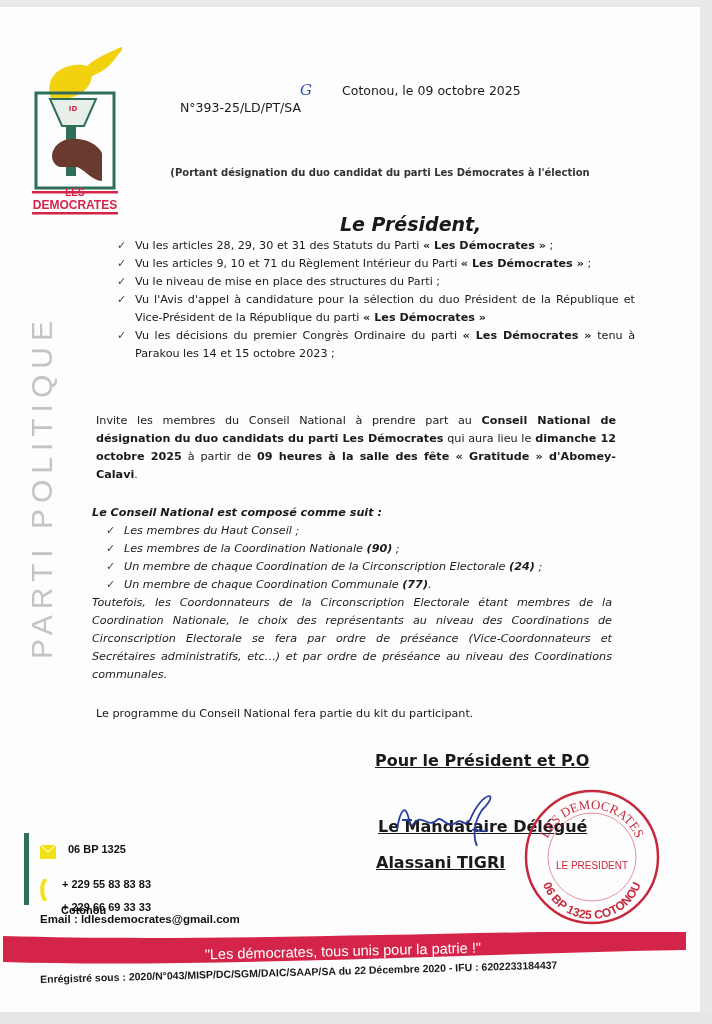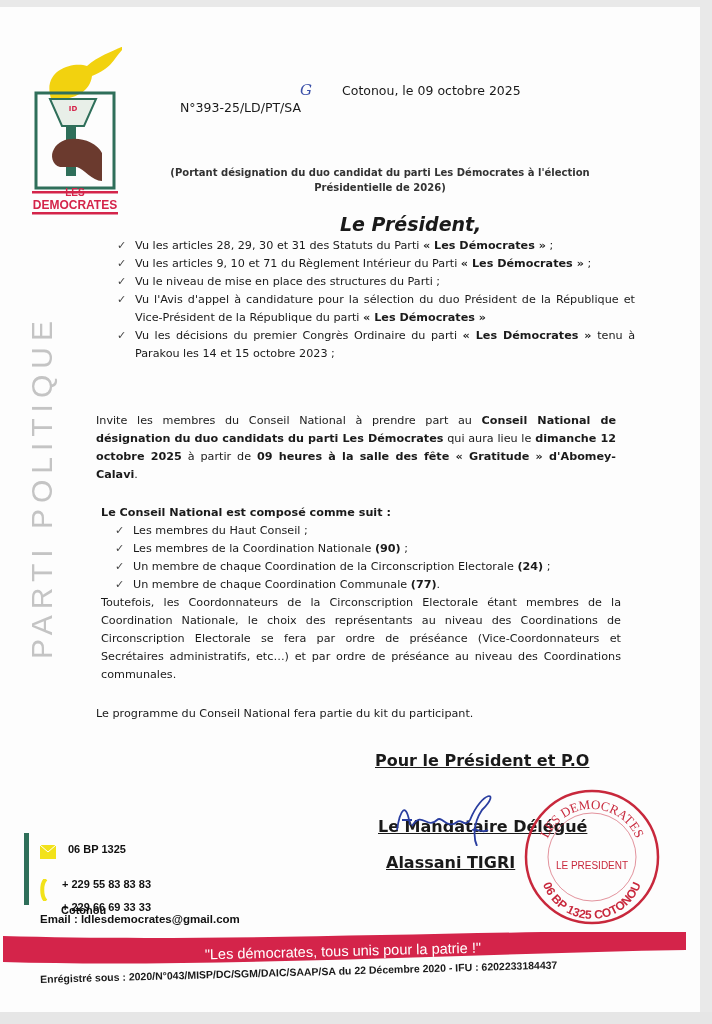--- a/index.html
+++ b/index.html
@@ -50,58 +50,57 @@
     <rect x="0" y="171" width="86" height="2.5" fill="#d4244a"></rect>
   </svg>
 
   <div class="vertical">PARTI POLITIQUE</div>
 
   <div class="gmark">G</div>
   <div class="city">Cotonou, le 09 octobre 2025</div>
   <div class="ref">N°393-25/LD/PT/SA</div>
   <div class="subtitle">
     <div>(Portant désignation du duo candidat du parti Les Démocrates à l'élection</div>
-    <div>Présidentielle de 2026)</div>
   </div>
 
   <div class="president">Le Président,</div>
 
   <div class="block" style="left:115px; top:230px; width:520px;">
     <ul class="checklist" id="considerations-list">
         <li><span class="chk">✓</span><span>Vu les articles 28, 29, 30 et 31 des Statuts du Parti </span><b>« Les Démocrates »</b><span> ;</span></li>
         <li><span class="chk">✓</span><span>Vu les articles 9, 10 et 71 du Règlement Intérieur du Parti </span><b>« Les Démocrates »</b><span> ;</span></li>
         <li><span class="chk">✓</span><span>Vu le niveau de mise en place des structures du Parti ;</span></li>
         <li><span class="chk">✓</span><span>Vu l'Avis d'appel à candidature pour la sélection du duo Président de la République et Vice-Président de la République du parti </span><b>« Les Démocrates »</b></li>
         <li><span class="chk">✓</span><span>Vu les décisions du premier Congrès Ordinaire du parti </span><b>« Les Démocrates »</b><span> tenu à Parakou les 14 et 15 octobre 2023 ;</span></li>
       </ul>
   </div>
 
   <div class="block" style="left:96px; top:405px; width:520px;">
     <span>Invite les membres du Conseil National à prendre part au </span><b>Conseil National de désignation du duo candidats du parti Les Démocrates</b><span> qui aura lieu le </span><b>dimanche 12 octobre 2025</b><span> à partir de </span><b>09 heures à la salle des fête « Gratitude » d'Abomey-Calavi</b><span>.</span>
   </div>
 
-  <div class="block" style="left:101px; top:497px; width:520px;">
+  <div class="block" style="left:92px; top:497px; width:520px;font-style:italic;">
     <div style="font-weight:bold;">Le Conseil National est composé comme suit :</div>
     <ul class="checklist" id="composition-list" style="padding-left:12px;">
         <li><span class="chk">✓</span><span>Les membres du Haut Conseil ;</span></li>
         <li><span class="chk">✓</span><span>Les membres de la Coordination Nationale </span><b>(90)</b><span> ;</span></li>
         <li><span class="chk">✓</span><span>Un membre de chaque Coordination de la Circonscription Electorale </span><b>(24)</b><span> ;</span></li>
         <li><span class="chk">✓</span><span>Un membre de chaque Coordination Communale </span><b>(77)</b><span>.</span></li>
       </ul>
     <div>Toutefois, les Coordonnateurs de la Circonscription Electorale étant membres de la Coordination Nationale, le choix des représentants au niveau des Coordinations de Circonscription Electorale se fera par ordre de préséance (Vice-Coordonnateurs et Secrétaires administratifs, etc…) et par ordre de préséance au niveau des Coordinations communales.</div>
   </div>
 
   <div class="block" style="left:96px; top:698px; width:520px;">Le programme du Conseil National fera partie du kit du participant.</div>
 
   <div class="sig-line" style="left:375px; top:744px;">Pour le Président et P.O</div>
   <div class="sig-line" style="left:378px; top:764px;margin-top:46px;">Le Mandataire Délégué</div>
   <svg class="signature" viewBox="0 0 110 56">
     <path d="M5 40 C 8 20, 14 10, 18 35 M10 30 L 20 30 M20 36 C 30 20, 35 40, 45 30 C 50 25, 55 40, 65 32 C 70 28, 72 38, 78 30 C 90 0, 110 0, 90 20 C 80 35, 82 50, 85 56 M80 40 C 86 38, 90 44, 96 40" fill="none" stroke="#2a3ea0" stroke-width="1.8"></path>
   </svg>
-  <div class="sig-line" style="left:386px; top:846px;">Alassani TIGRI</div>
+  <div class="sig-line" style="left:376px; top:846px;">Alassani TIGRI</div>
 
   <svg class="stamp" viewBox="0 0 140 140">
     <defs>
       <path id="arcTop" d="M 22 70 A 48 48 0 0 1 118 70"></path>
       <path id="arcBot" d="M 18 80 A 52 52 0 0 0 122 80"></path>
     </defs>
     <circle cx="70" cy="70" r="66" fill="none" stroke="#c8283c" stroke-width="2.5"></circle>
     <circle cx="70" cy="70" r="44" fill="none" stroke="#c8283c" stroke-width="1" opacity="0.5"></circle>
     <text font-size="13" fill="#c8283c" font-family="Liberation Serif, serif"><textPath href="#arcTop" startOffset="50%" text-anchor="middle">LES DEMOCRATES</textPath></text>
     <text font-size="12" fill="#c8283c" font-family="Liberation Sans, sans-serif" font-weight="bold"><textPath href="#arcBot" startOffset="50%" text-anchor="middle">06 BP 1325 COTONOU</textPath></text>

